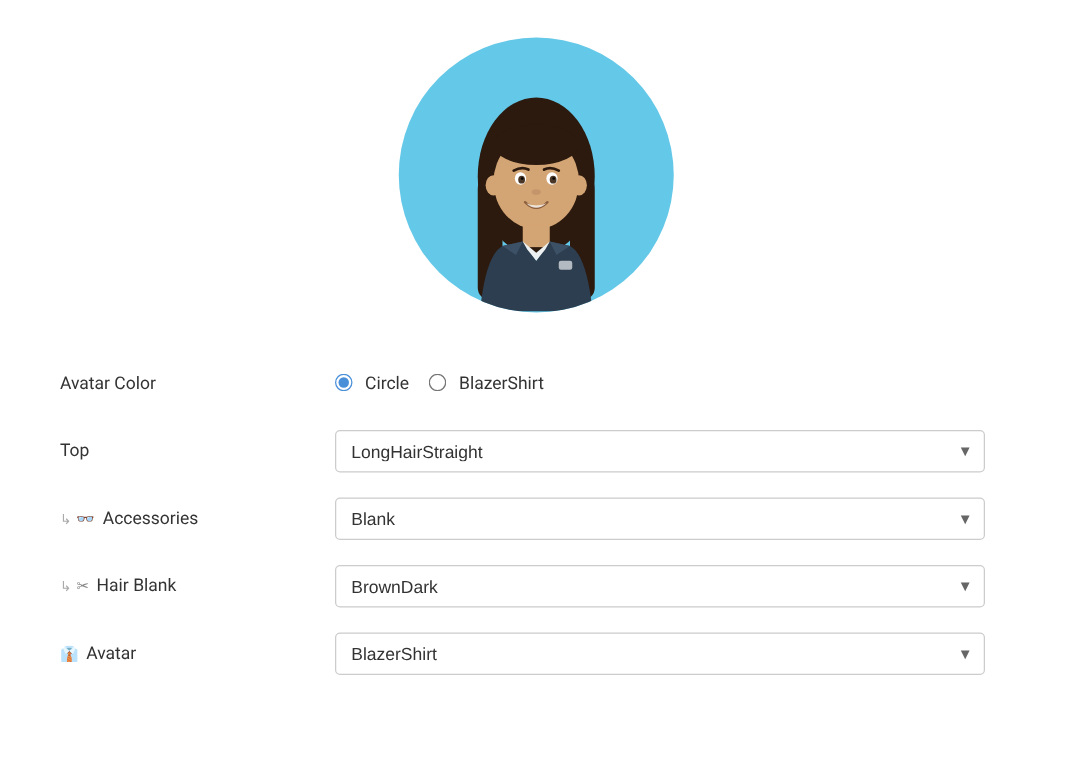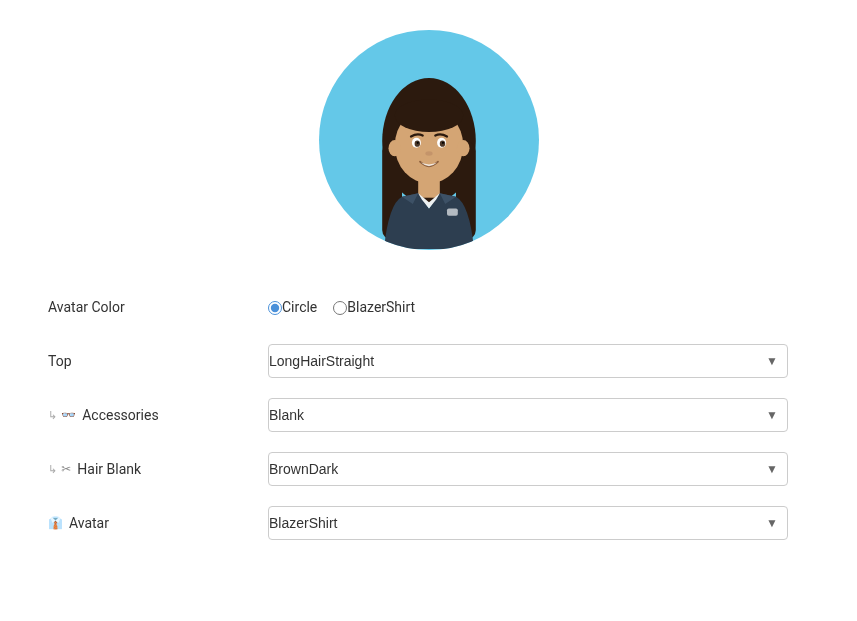--- a/index.html
+++ b/index.html
@@ -57,36 +57,36 @@
     .control-cell {
       width: auto;
     }
     .radio-group {
       display: flex;
       align-items: center;
       gap: 16px;
     }
     .radio-option {
       display: flex;
-      align-items: flex-end;
-      gap: 0;
+      align-items: flex-start;
+      gap: 10px;
       cursor: pointer;
     }
     .radio-option input[type="radio"] {
       accent-color: #4a90d9;
       width: 14px;
       height: 14px;
     }
     .select-wrapper {
       position: relative;
       width: 520px;
     }
     .select-wrapper select {
       width: 100%;
-      padding: 8px 32px 8px 0;
+      padding: 8px 32px 8px 12px;
       border: 1px solid #ccc;
       border-radius: 4px;
       background: #fff;
       font-size: 14px;
       color: #333;
       appearance: none;
       -webkit-appearance: none;
       cursor: pointer;
       outline: none;
     }

